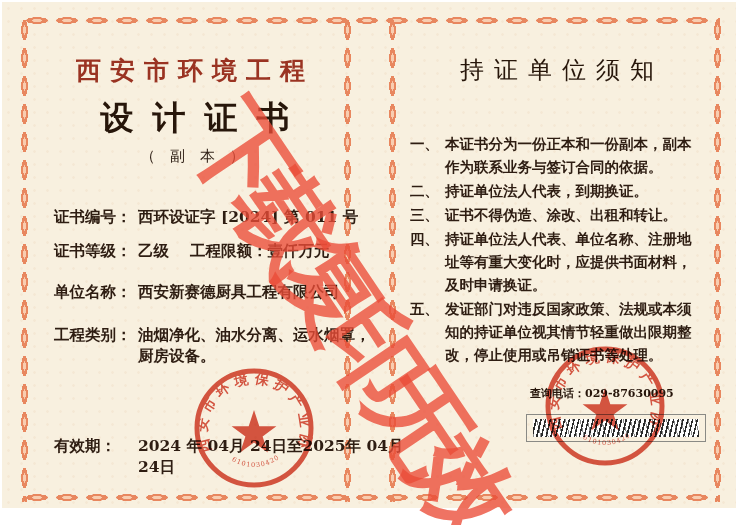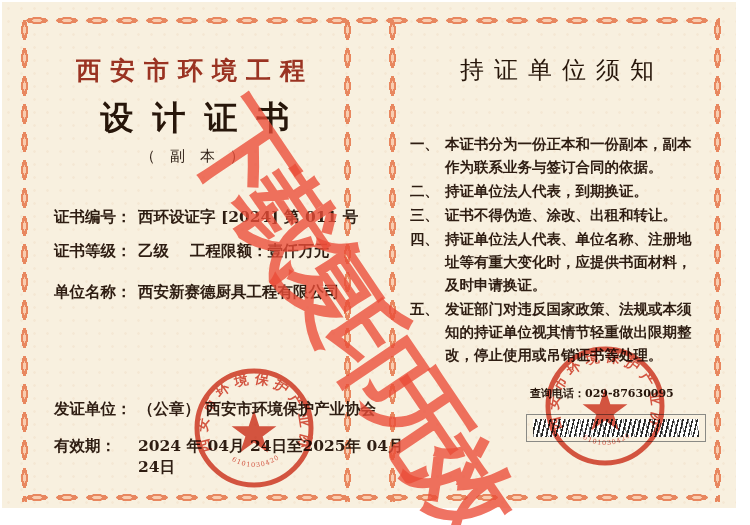--- a/index.html
+++ b/index.html
@@ -97,23 +97,23 @@
     <span class="val">西环设证字 [2024] 第 011 号</span>
   </div>
   <div class="field f1">
     <span class="lab">证书等级：</span>
     <span class="val">乙级　 工程限额：壹仟万元</span>
   </div>
   <div class="field f2">
     <span class="lab">单位名称：</span>
     <span class="val">西安新赛德厨具工程有限公司</span>
   </div>
-  <div class="field f4">
-    <span class="lab">发证单位：</span>
-    <span class="val">（公章） 西安市环境保护产业协会</span>
+  <div class="field f3">
+    <span class="lab">工程类别：</span>
+    <span class="val narrow">油烟净化、油水分离、运水烟罩，厨房设备。</span>
   </div>
   <div class="field f5">
     <span class="lab">有效期：</span>
     <span class="val">2024 年 04月 24日至2025年 04月 24日</span>
   </div>
 
   <div class="rp-title">持证单位须知</div>
 
   <div class="notices">
     <div class="notice">

